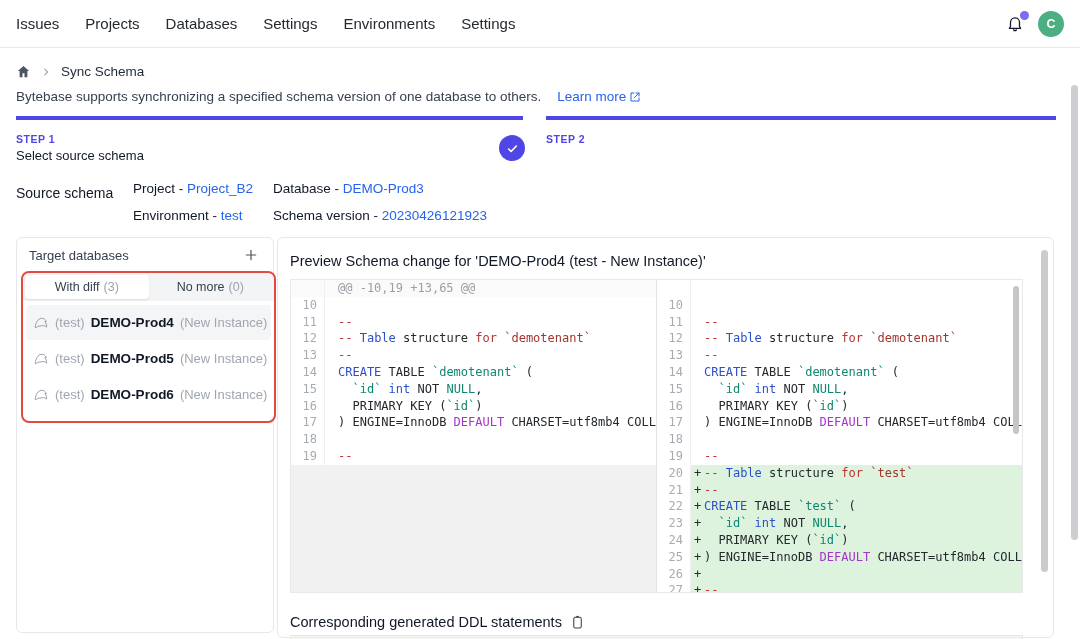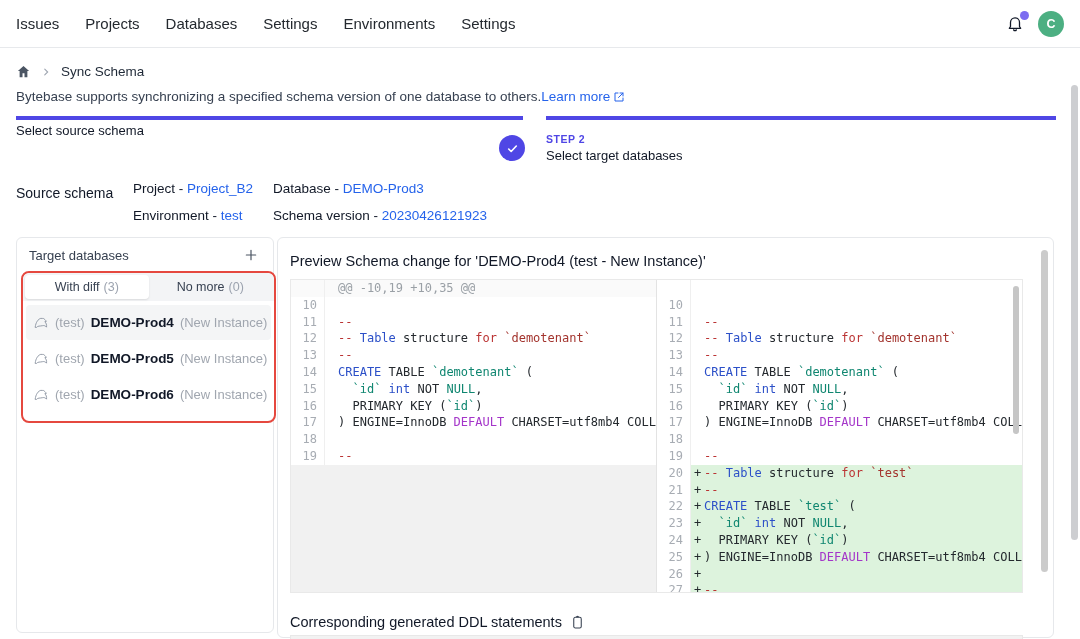--- a/index.html
+++ b/index.html
@@ -14,21 +14,21 @@
   .nav-links { display:flex; gap:26px; }
   .nav-link { font-size:15px; font-weight:500; color:#24292f; cursor:pointer; }
   .nav-right { margin-left:auto; display:flex; align-items:center; gap:13px; }
   .bell-wrap { position:relative; width:20px; height:20px; display:flex; align-items:center; justify-content:center; }
   .notif-dot { position:absolute; top:-3px; right:-4px; width:9px; height:9px; border-radius:50%; background:#7c6cf0; }
   .avatar { width:26px; height:26px; border-radius:50%; background:#4caf82; color:#fff;
     display:flex; align-items:center; justify-content:center; font-size:12.5px; font-weight:600; }
   
   .breadcrumb { position:absolute; top:64px; left:16px; display:flex; align-items:center; gap:10px; }
   .crumb-current { font-size:13.5px; font-weight:500; color:#1f2937; }
-  .intro { position:absolute; top:89px; left:16px; font-size:13.5px; color:#374151; display:flex; align-items:center; gap:0; }
+  .intro { position:absolute; top:89px; left:16px; font-size:13.5px; color:#374151; display:flex; align-items:center; gap:16px; }
   .intro a.learn { color:#2563eb; text-decoration:none; display:inline-flex; align-items:center; gap:3px; cursor:pointer; }
   
   .step { position:absolute; top:116px; }
   .step-1 { left:16px; width:507px; }
   .step-2 { left:546px; width:510px; }
   .step-bar { height:4px; background:#4f46e5; width:100%; }
   .step-label { margin-top:13px; font-size:10.5px; font-weight:700; letter-spacing:.5px; color:#4f46e5; }
   .step-title { margin-top:3px; font-size:13px; font-weight:500; color:#111827; }
   .step-check { position:absolute; left:483px; top:19px; width:26px; height:26px; border-radius:50%;
     background:#4f46e5; display:flex; align-items:center; justify-content:center; }
@@ -143,33 +143,33 @@
         <path d="M14 4h6v6"></path>
           <path d="M20 4l-9 9"></path>
           <path d="M20 14v6H4V4h6"></path>
       </svg>
     </span>
   </a>
 </div>
 
 <div class="step step-1">
   <div class="step-bar"></div>
+  <div class="step-label">STEP 1</div>
   <div class="step-title">Select source schema</div>
   <div class="step-check">
     <span>
       <svg width="13" height="13" viewBox="0 0 24 24" fill="none" stroke="#ffffff" stroke-width="3" stroke-linecap="round" stroke-linejoin="round">
           <path d="M5 13l4.5 4.5L19 7.5"></path>
         </svg>
     </span>
   </div>
 </div>
 <div class="step step-2">
   <div class="step-bar"></div>
   <div class="step-label">STEP 2</div>
-  <div class="step-title">Select target databases</div>
 </div>
 
 <div class="source">
   <div class="source-label">Source schema</div>
   <div class="sfield f-project">
     <span>Project -</span>
     <span class="val">Project_B2</span>
   </div>
   <div class="sfield f-database">
     <span>Database -</span>
@@ -240,21 +240,21 @@
       </div>
     </div>
   </div>
 </div>
 
 <div class="right-card">
   <div class="preview-title">Preview Schema change for 'DEMO-Prod4 (test - New Instance)'</div>
 
   <div class="diff-editor">
     <div class="pane pane-left" id="pane-left">
-        <div class="diff-row hunk"><div class="ln"></div><div class="mk"></div><div class="code"><span class="hunk-text">@@ -10,19 +10,35 @@</span></div></div>
+        <div class="diff-row hunk"><div class="ln"></div><div class="mk"></div><div class="code"><span class="hunk-text">@@ -10,19 +13,65 @@</span></div></div>
         <div class="diff-row"><div class="ln">10</div><div class="mk"></div><div class="code"></div></div>
         <div class="diff-row"><div class="ln">11</div><div class="mk"></div><div class="code"><span class="tk-r">--</span></div></div>
         <div class="diff-row"><div class="ln">12</div><div class="mk"></div><div class="code"><span class="tk-r">--</span><span class="tk-k"> </span><span class="tk-b">Table</span><span class="tk-k"> structure </span><span class="tk-r">for</span><span class="tk-k"> </span><span class="tk-d">`demotenant`</span></div></div>
         <div class="diff-row"><div class="ln">13</div><div class="mk"></div><div class="code"><span class="tk-r">--</span></div></div>
         <div class="diff-row"><div class="ln">14</div><div class="mk"></div><div class="code"><span class="tk-b">CREATE</span><span class="tk-k"> TABLE </span><span class="tk-g">`demotenant`</span><span class="tk-k"> (</span></div></div>
         <div class="diff-row"><div class="ln">15</div><div class="mk"></div><div class="code"><span class="tk-k">  </span><span class="tk-g">`id`</span><span class="tk-k"> </span><span class="tk-b">int</span><span class="tk-k"> NOT </span><span class="tk-g">NULL</span><span class="tk-k">,</span></div></div>
         <div class="diff-row"><div class="ln">16</div><div class="mk"></div><div class="code"><span class="tk-k">  PRIMARY KEY (</span><span class="tk-g">`id`</span><span class="tk-k">)</span></div></div>
         <div class="diff-row"><div class="ln">17</div><div class="mk"></div><div class="code"><span class="tk-k">) ENGINE=InnoDB </span><span class="tk-m">DEFAULT</span><span class="tk-k"> CHARSET=utf8mb4 COLLATE</span></div></div>
         <div class="diff-row"><div class="ln">18</div><div class="mk"></div><div class="code"></div></div>
         <div class="diff-row"><div class="ln">19</div><div class="mk"></div><div class="code"><span class="tk-r">--</span></div></div>

